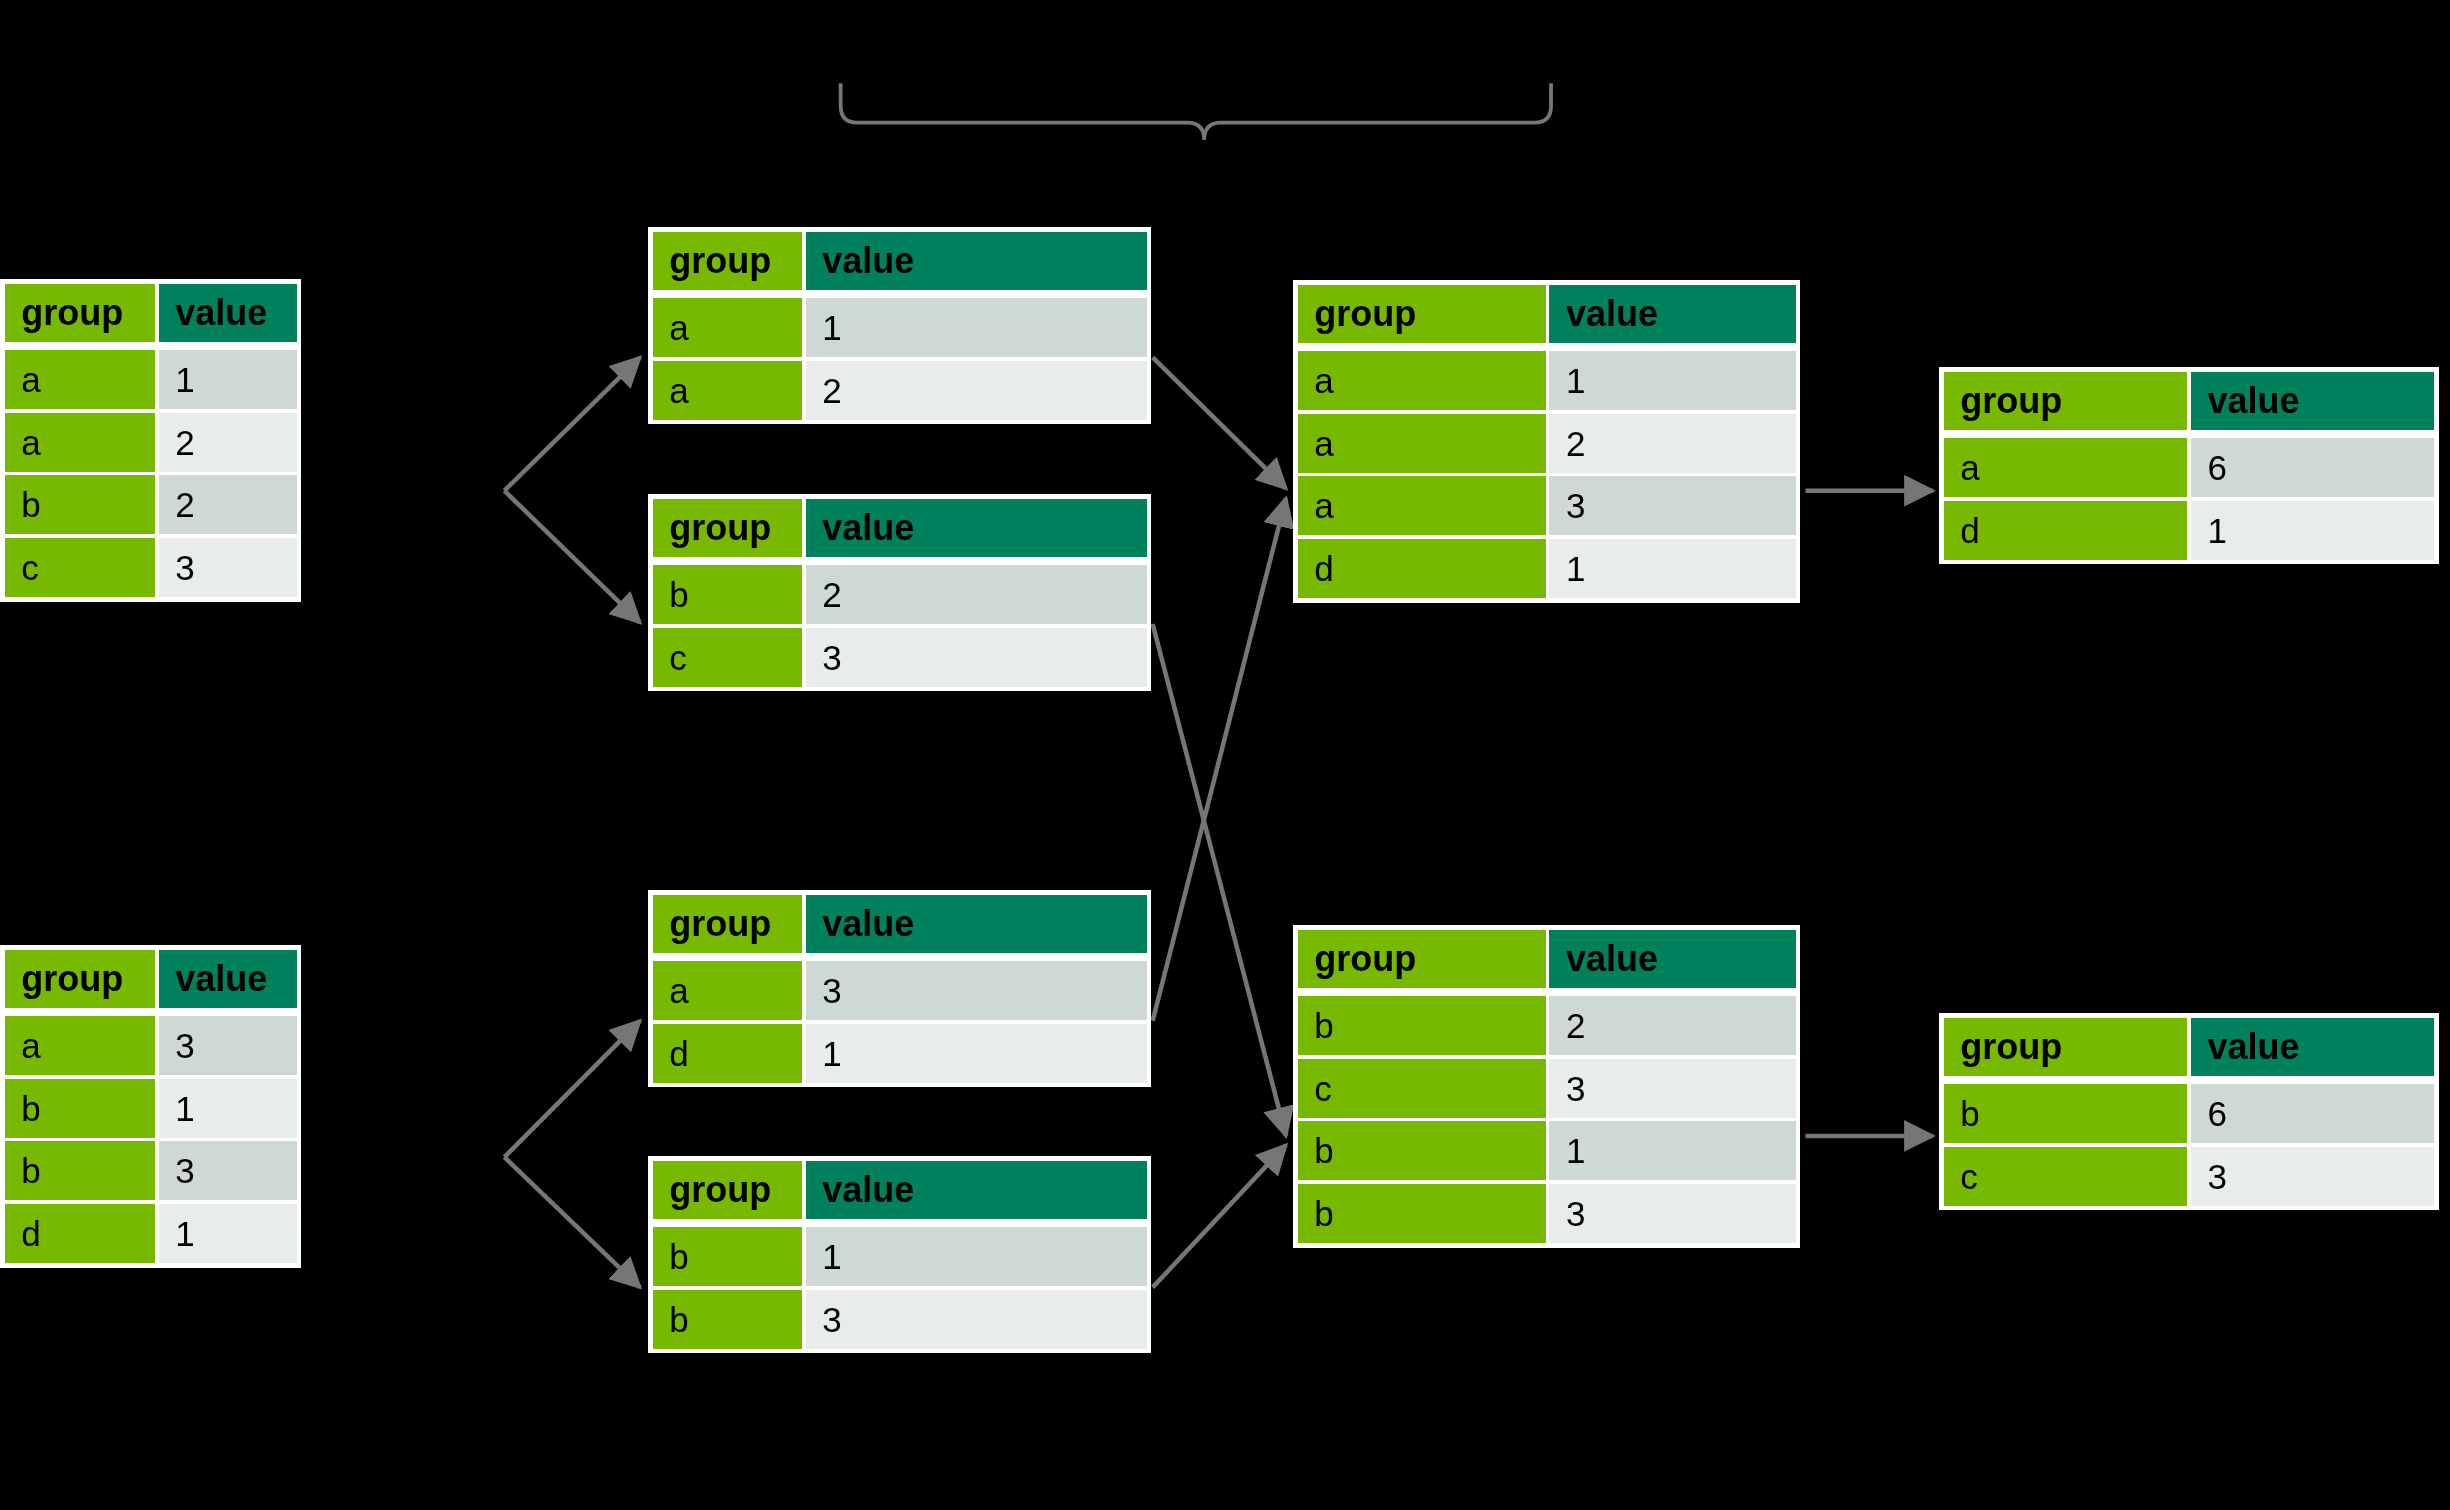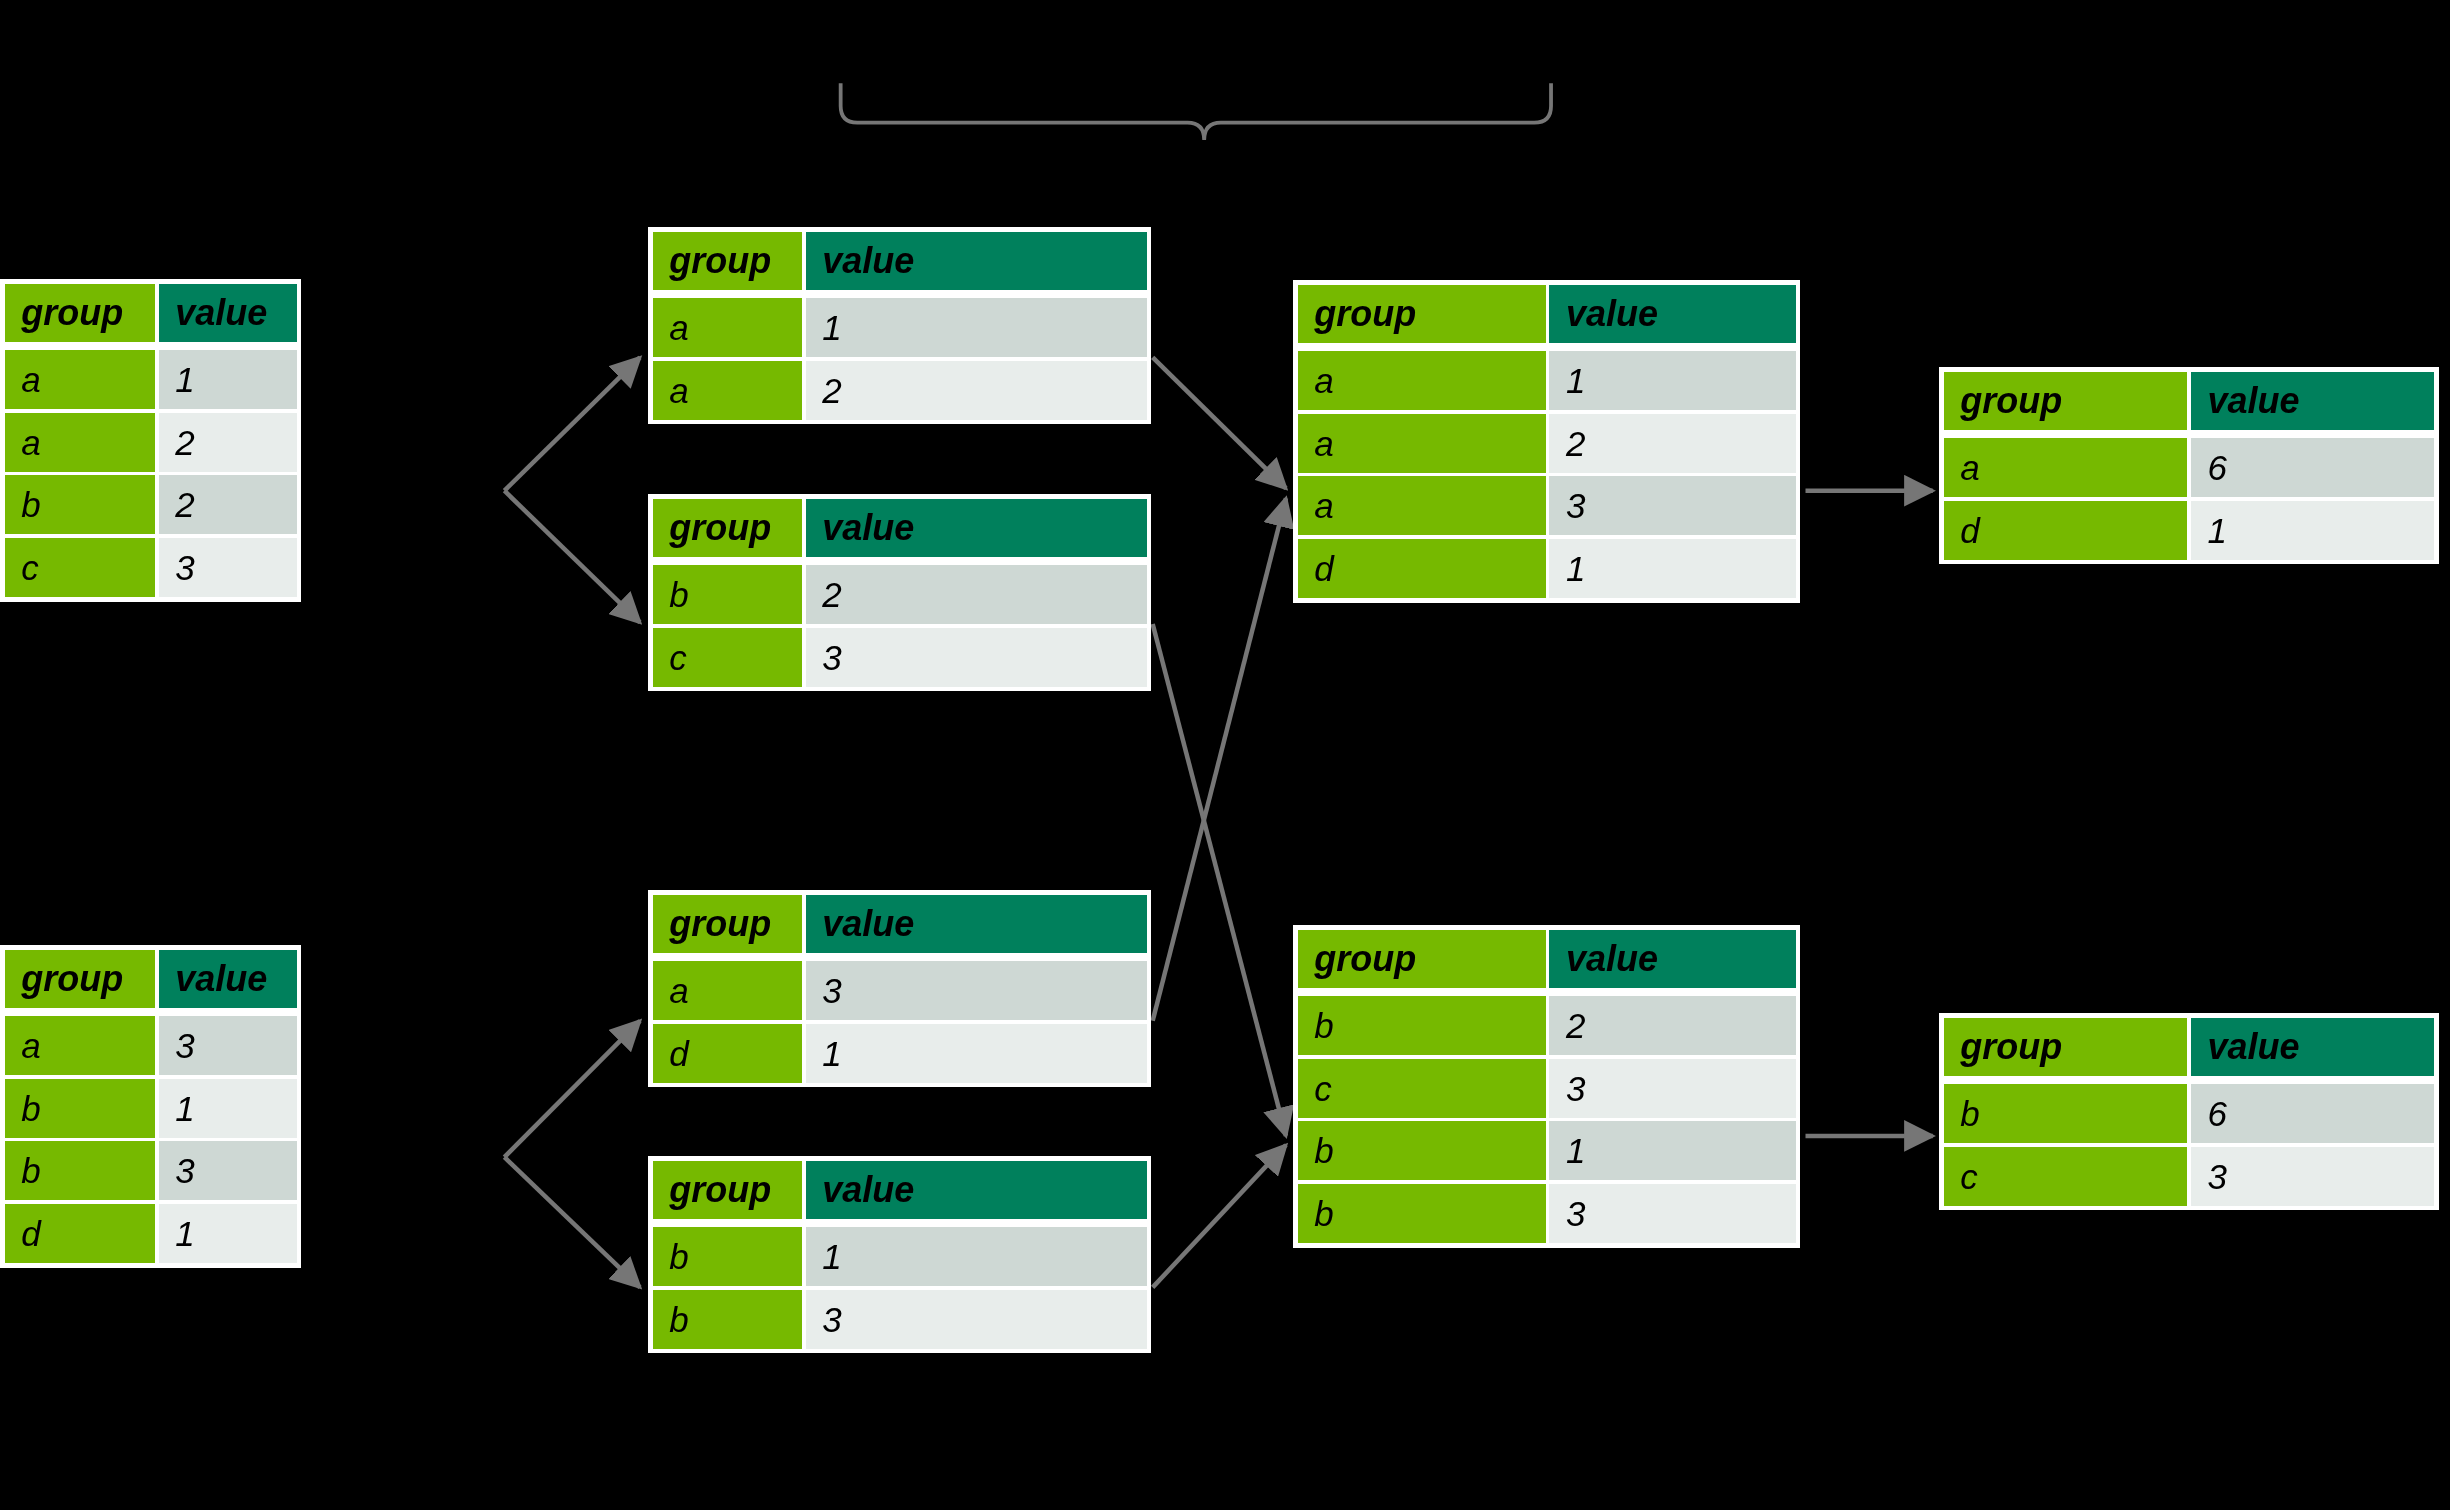--- a/index.html
+++ b/index.html
@@ -19,21 +19,20 @@
     position: absolute;
     background: #ffffff;
     padding: 4.5px;
     box-sizing: border-box;
     display: flex;
     flex-direction: column;
   }
   .tbl .row {
     display: flex;
     width: 100%;
-    font-style: italic;
   }
   .tbl .row + .row {
     margin-top: 3.8px;
   }
   .tbl .hdr-row {
     margin-bottom: 4.5px;
   }
   .cell {
     box-sizing: border-box;
     display: flex;

